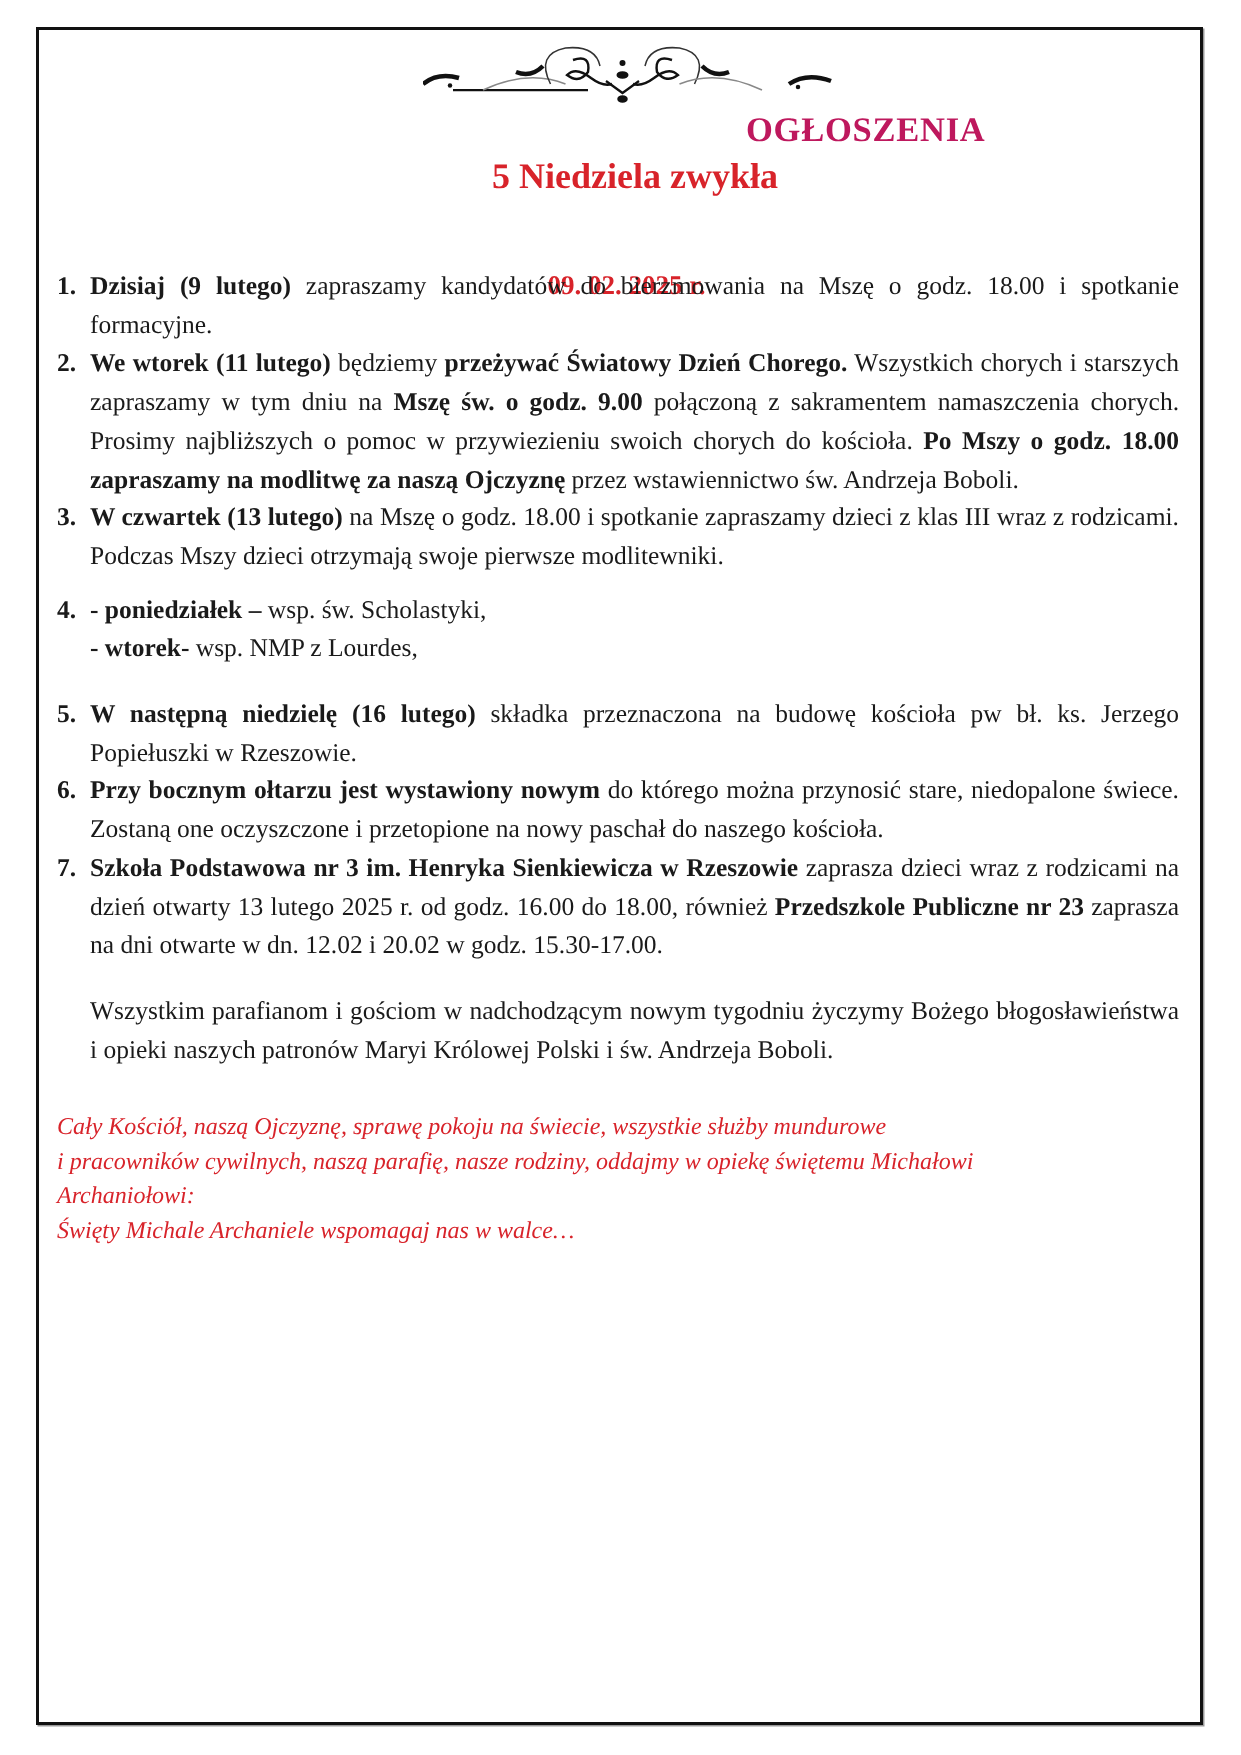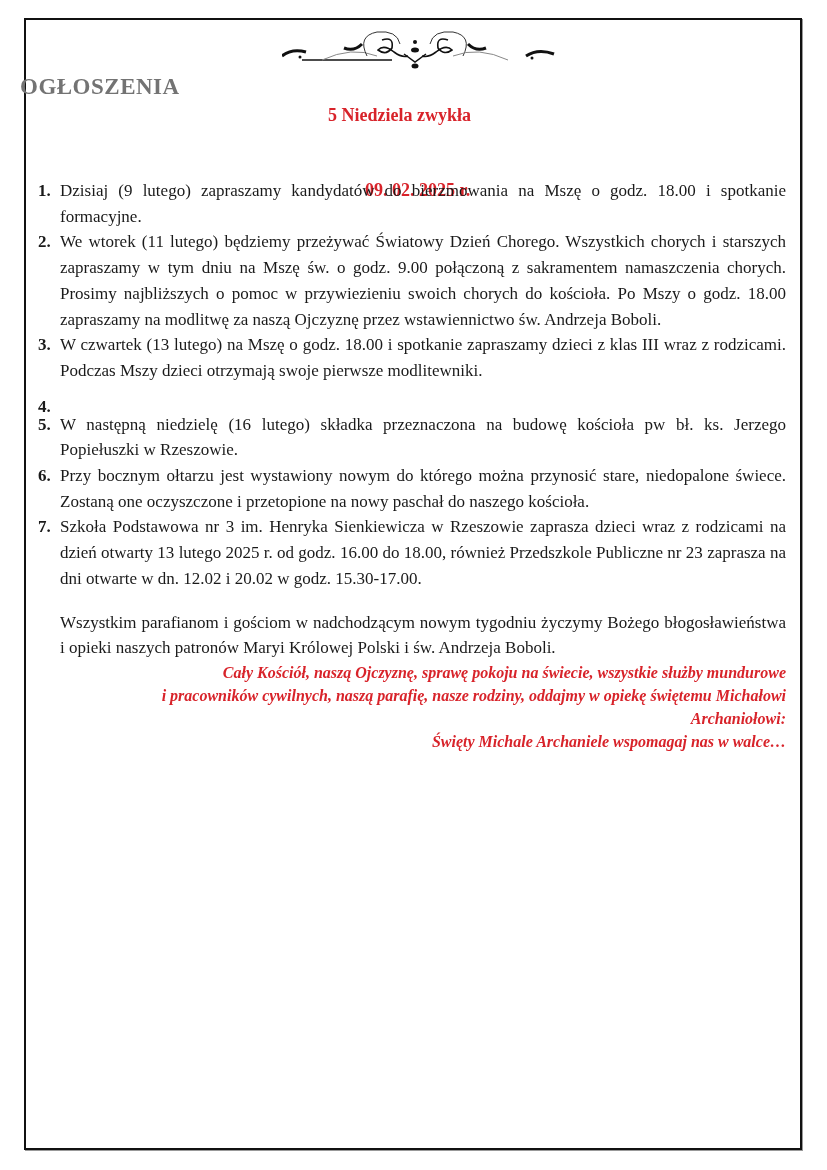--- a/index.html
+++ b/index.html
@@ -1,39 +1,39 @@
 <!DOCTYPE html>
 <html><head>
 <meta charset="utf-8">
 <style>
   html, body { margin: 0; padding: 0; background: #ffffff; }
   body { width: 827px; height: 1170px; position: relative; overflow: hidden;
          font-family: "Liberation Serif", "DejaVu Serif", serif; color: #1a1a1a; }
   .frame { position: absolute; left: 24px; top: 18px; width: 778px; height: 1132px;
            border: 2px solid #111; box-shadow: 1px 1px 0 #999; box-sizing: border-box; }
   .ornament { position: absolute; left: 282px; top: 26px; width: 340px; height: 44px; }
-  .title { position: absolute; top: 74px; left: 0; width: 657px; text-align: left;
+  .title { position: absolute; top: 74px; left: 0; width: 657px; text-align: right;
            padding-left: 20px; box-sizing: border-box;
-           color: #737373; font-weight: bold; font-size: 23px; letter-spacing: 0.5px; }
+           color: #be185d; font-weight: bold; font-size: 23px; letter-spacing: 0.5px; }
   .subtitle { position: absolute; top: 105px; left: 328px; color: #d8232a;
-              font-weight: bold; font-size: 18px; }
+              font-weight: bold; font-size: 24px; }
   .date { position: absolute; top: 132px; left: 365px; color: #d8232a;
           font-weight: bold; font-size: 18px; margin-top: 48px; }
   .content { position: absolute; left: 38px; top: 178px; width: 748px;
              font-size: 17px; line-height: 25.7px; text-align: justify; }
   .item { position: relative; padding-left: 22px; }
   .item .num { position: absolute; left: 0; top: 0; font-weight: bold; }
   .gap { height: 10px; }
   .gap2 { height: 18px; }
-  b { font-weight: normal; }
+  b { font-weight: bold; }
   i { font-style: italic; }
   .sub { padding-left: 0; }
   .closing { padding-left: 22px; }
-  .red { color: #d8232a; font-style: italic; text-align: right; font-size: 16px;
-         line-height: 23px; margin-top: 0; font-weight: bold; }
+  .red { color: #d8232a; font-style: italic; text-align: left; font-size: 16px;
+         line-height: 23px; margin-top: 28px; }
 </style>
 </head>
 <body>
 
 <div class="frame"></div>
 
 <svg class="ornament" viewBox="0 0 340 44">
   <defs>
     <linearGradient id="fadeR" x1="0" x2="1">
         <stop offset="0" stop-color="#111"></stop>
@@ -79,20 +79,24 @@
   <div class="item">
     <span class="num">3.</span>
     <b>W czwartek (13 lutego)</b><span> na Mszę o godz. 18.00 i spotkanie zapraszamy dzieci z klas III wraz z rodzicami. Podczas Mszy dzieci otrzymają swoje pierwsze  modlitewniki.</span>
   </div>
 
   <div class="gap"></div>
 
   <div class="item">
     <span class="num">4.</span>
   </div>
+  <div class="item">
+    <div class="sub"><b>- poniedziałek –</b><span> wsp. św. Scholastyki,</span></div>
+    <div class="sub"><b>- wtorek-</b><span> wsp. NMP z Lourdes,</span></div>
+  </div>
 
   <div class="gap2"></div>
 
   <div class="item">
     <span class="num">5.</span>
     <b>W następną niedzielę (16 lutego)</b><span> składka przeznaczona na budowę kościoła pw bł. ks. Jerzego Popiełuszki w Rzeszowie.</span>
   </div>
 
   <div class="item">
     <span class="num">6.</span>

